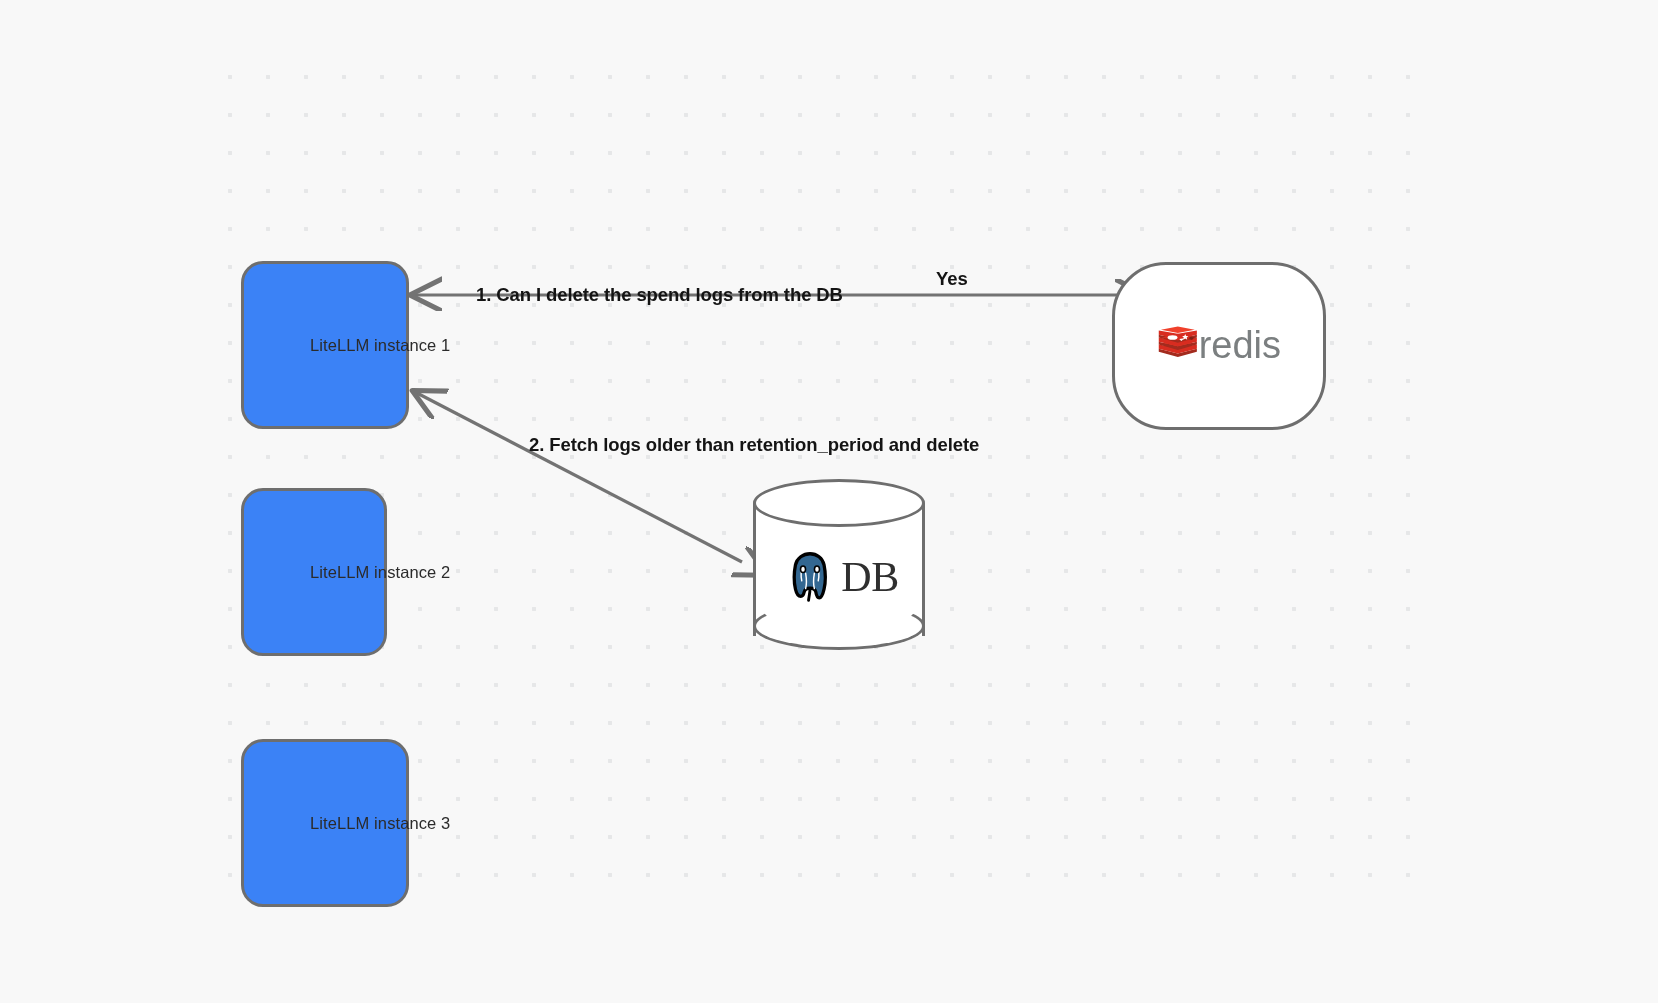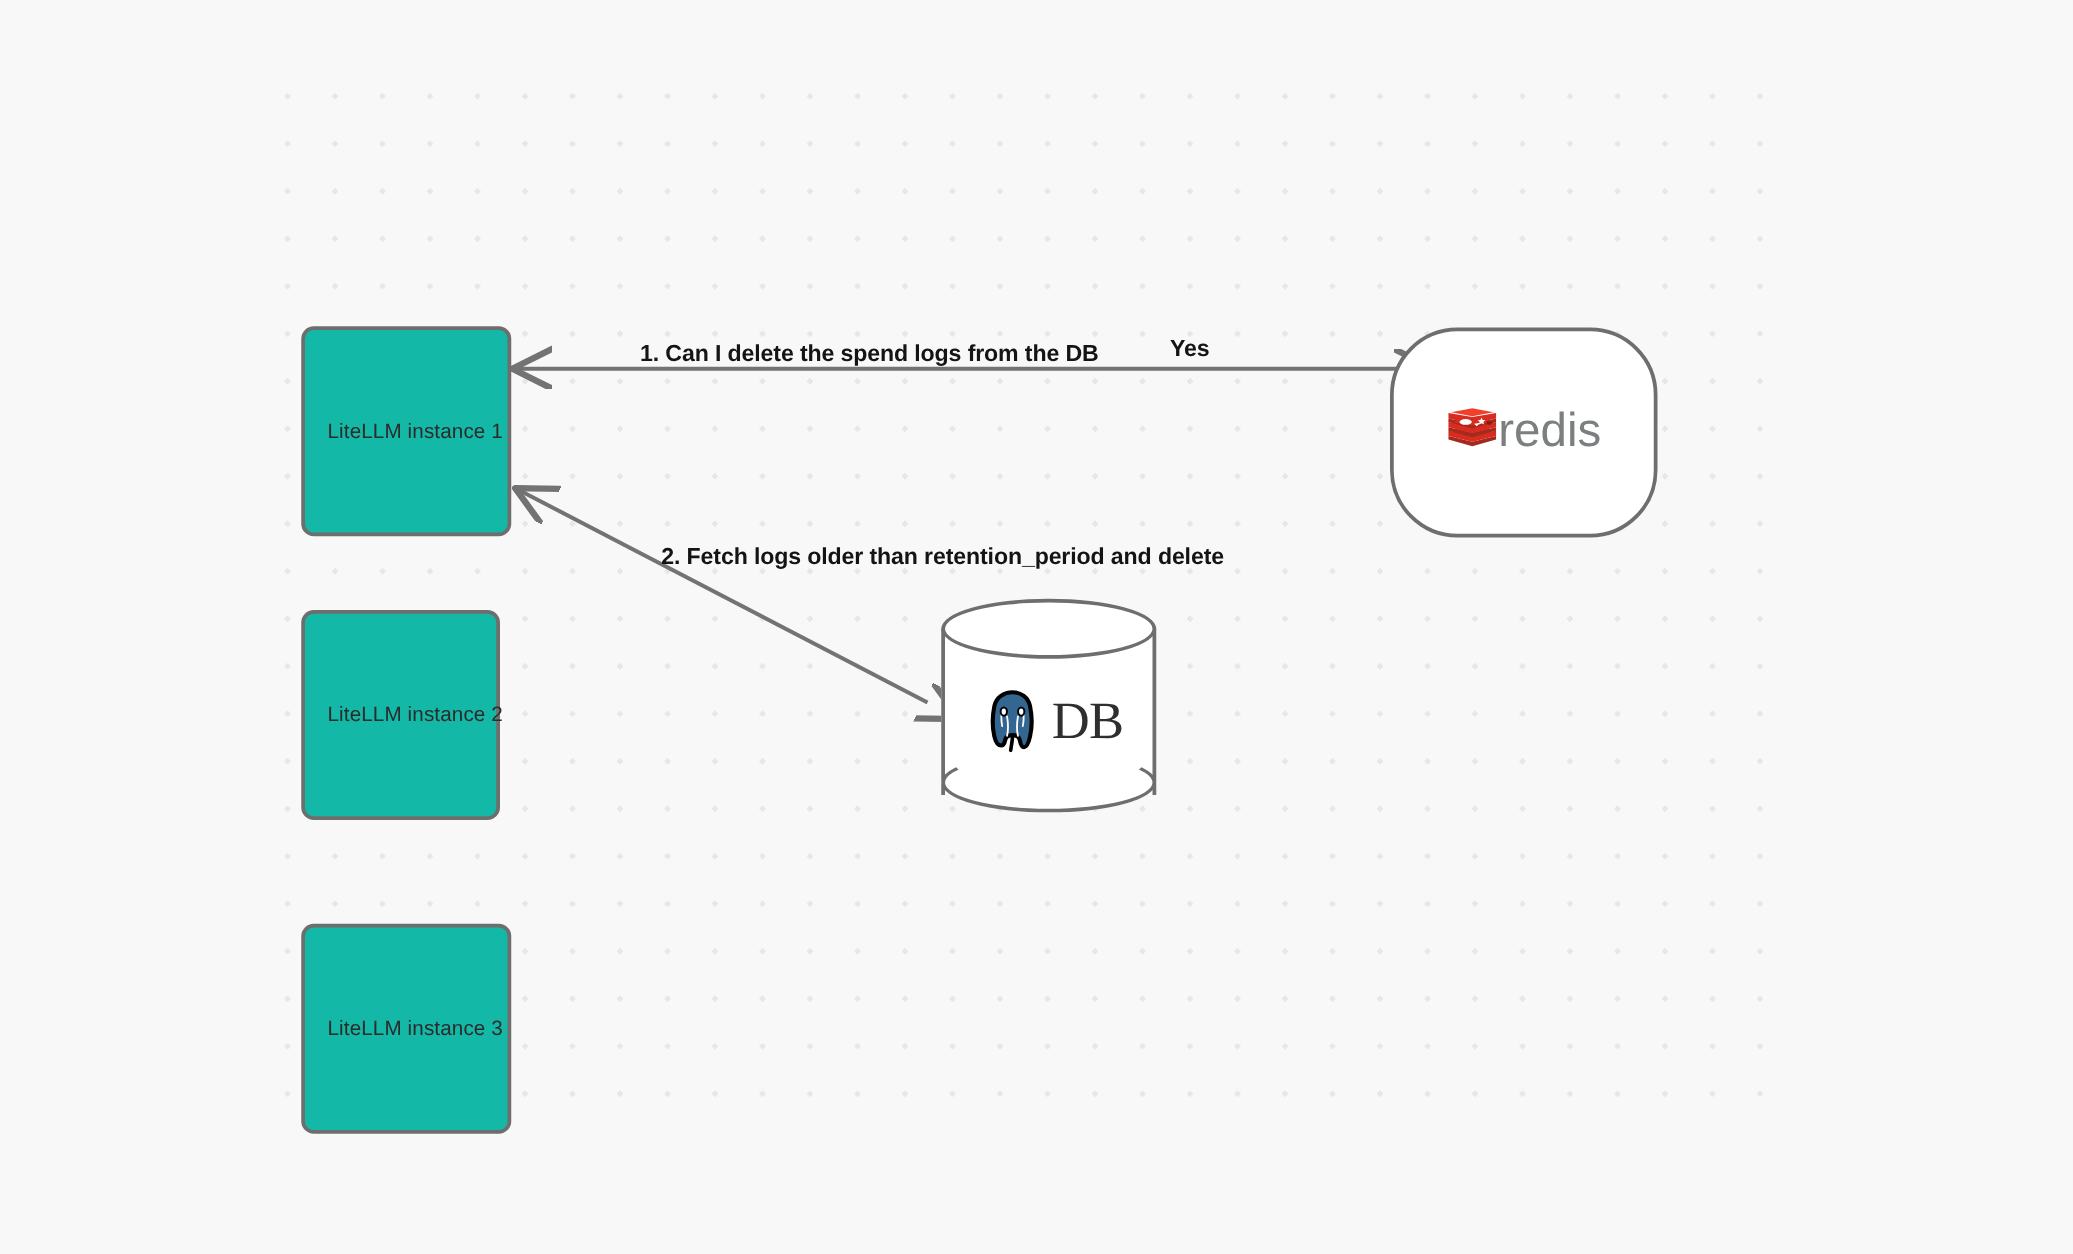--- a/index.html
+++ b/index.html
@@ -31,37 +31,38 @@
     position: absolute;
     left: 0;
     top: 0;
     width: 1658px;
     height: 1003px;
     overflow: visible;
   }
   
   .node-box {
     position: absolute;
-    background: #14b8a6;
-    border: 3px solid #6e6e6e;
-    border-radius: 10px;
+    background: #3b82f6;
+    border: 3px solid #6e6e6e;
+    border-radius: 22px;
     box-sizing: border-box;
     display: flex;
     align-items: center;
     justify-content: flex-start;
+    padding-left: 48px;
   }
   .node-box .node-label {
     font-size: 16.5px;
     color: #2b2b2b;
     padding-left: 18px;
     letter-spacing: 0.1px;
     white-space: nowrap;
   }
   #node-instance-1 { left: 241px; top: 261px; width: 168px; height: 168px; }
-  #node-instance-2 { left: 241px; top: 488px; width: 159px; height: 168px; }
+  #node-instance-2 { left: 241px; top: 488px; width: 146px; height: 168px; }
   #node-instance-3 { left: 241px; top: 739px; width: 168px; height: 168px; }
 
   
   #node-redis {
     position: absolute;
     left: 1112px;
     top: 262px;
     width: 214px;
     height: 168px;
     background: #ffffff;
@@ -144,21 +145,21 @@
 
   
   .edge-label {
     position: absolute;
     font-size: 18.5px;
     font-weight: bold;
     color: #141414;
     white-space: nowrap;
     letter-spacing: -0.1px;
   }
-  #label-step-1 { left: 476px; top: 272px; margin-left: 36px; }
+  #label-step-1 { left: 476px; top: 284px; }
   #label-step-1-answer { left: 936px; top: 268px; }
   #label-step-2 { left: 529px; top: 434px; }
 </style>
 </head>
 <body>
 
 <div id="canvas">
 
   <div id="dot-grid"></div>
 

